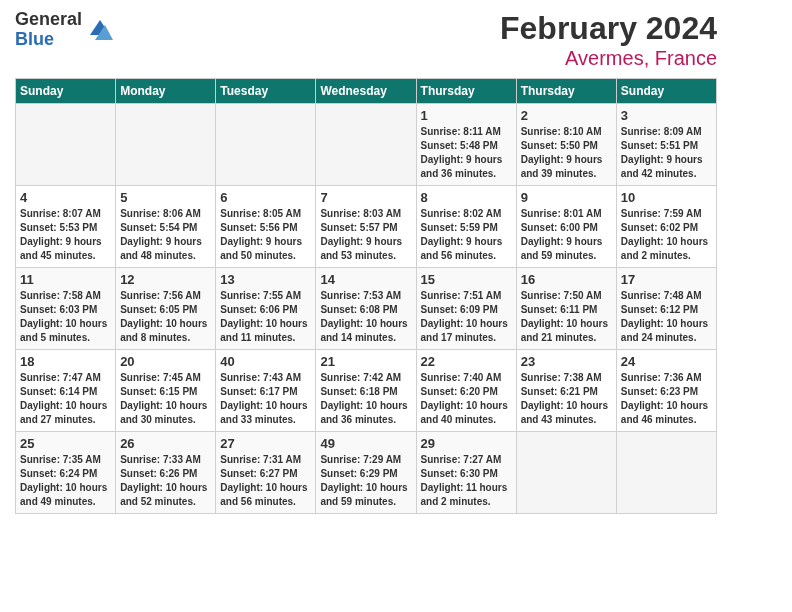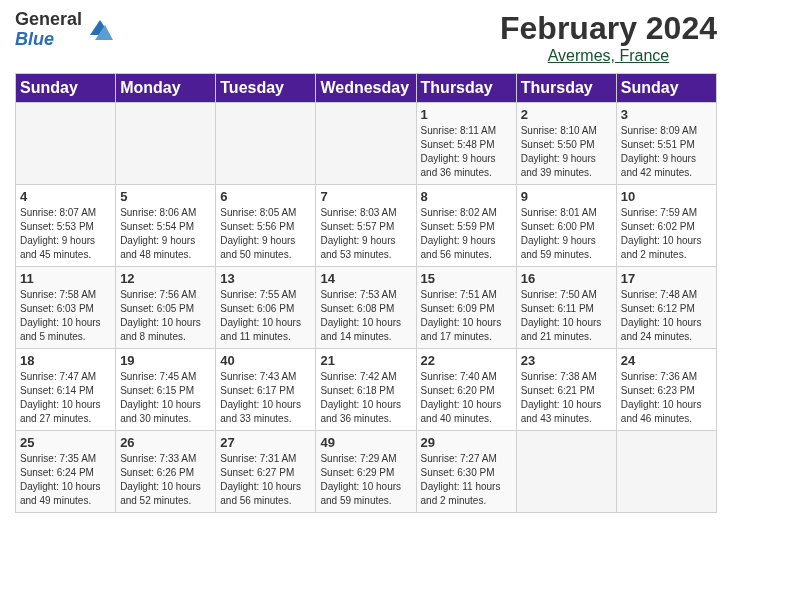--- a/index.html
+++ b/index.html
@@ -5,39 +5,39 @@
     * { box-sizing: border-box; margin: 0; padding: 0; }
     body { font-family: Arial, sans-serif; background: #fff; width: 792px; height: 612px; overflow: hidden; }
     
     .container { width: 732px; padding: 10px 15px; }
     
     .header { display: flex; justify-content: space-between; align-items: flex-start; margin-bottom: 8px; }
     
     .logo { display: flex; align-items: center; }
     .logo-text { font-size: 18px; font-weight: bold; color: #333; line-height: 1.1; }
     .logo-text .general { display: block; }
-    .logo-text .blue { display: block; color: #2a6db5; font-style: italic; }
+    .logo-text .blue { display: block; color: #2a6db5; }
     .logo-icon { width: 30px; height: 30px; margin-left: 3px; }
     
-    .title-block { text-align: center; }
+    .title-block { text-align: right; }
     .main-title { font-size: 32px; font-weight: bold; color: #333; }
-    .subtitle { font-size: 16px; color: #14532d; text-decoration: underline; }
+    .subtitle { font-size: 20px; color: #be185d; }
     
     table { width: 100%; border-collapse: collapse; font-size: 11px; }
     
-    thead tr th { background: #4c1d95; color: #fff; padding: 5px 4px; text-align: left; border: 1px solid #ccc; font-size: 16px; }
+    thead tr th { background: #0f766e; color: #fff; padding: 5px 4px; text-align: left; border: 1px solid #ccc; font-size: 12px; }
     
     tbody tr { border: 1px solid #ccc; }
     tbody tr:nth-child(odd) { background: #f9f9f9; }
     tbody tr:nth-child(even) { background: #fff; }
     
     td { border: 1px solid #d0d0d0; padding: 4px 4px; vertical-align: top; width: calc(100% / 7); }
     
     .day-num { font-weight: bold; font-size: 13px; color: #333; display: block; margin-bottom: 2px; }
-    .day-info { font-size: 10px; color: #333; line-height: 1.4; }
+    .day-info { font-size: 10px; color: #333; line-height: 1.4; font-weight: bold; }
     
     .empty { background: #f5f5f5; }
   </style>
 </head>
 <body>
 
 <div class="container">
   <div class="header">
     <div class="logo">
       <div style="display:flex; align-items:center;">
@@ -147,21 +147,21 @@
             <span class="day-num">17</span>
             <div class="day-info">Sunrise: 7:48 AM<br>Sunset: 6:12 PM<br>Daylight: 10 hours and 24 minutes.</div>
           </td>
         </tr>
         <tr>
           <td>
             <span class="day-num">18</span>
             <div class="day-info">Sunrise: 7:47 AM<br>Sunset: 6:14 PM<br>Daylight: 10 hours and 27 minutes.</div>
           </td>
           <td>
-            <span class="day-num">19</span>
+            <span class="day-num">20</span>
             <div class="day-info">Sunrise: 7:45 AM<br>Sunset: 6:15 PM<br>Daylight: 10 hours and 30 minutes.</div>
           </td>
           <td>
             <span class="day-num">40</span>
             <div class="day-info">Sunrise: 7:43 AM<br>Sunset: 6:17 PM<br>Daylight: 10 hours and 33 minutes.</div>
           </td>
           <td>
             <span class="day-num">21</span>
             <div class="day-info">Sunrise: 7:42 AM<br>Sunset: 6:18 PM<br>Daylight: 10 hours and 36 minutes.</div>
           </td>

